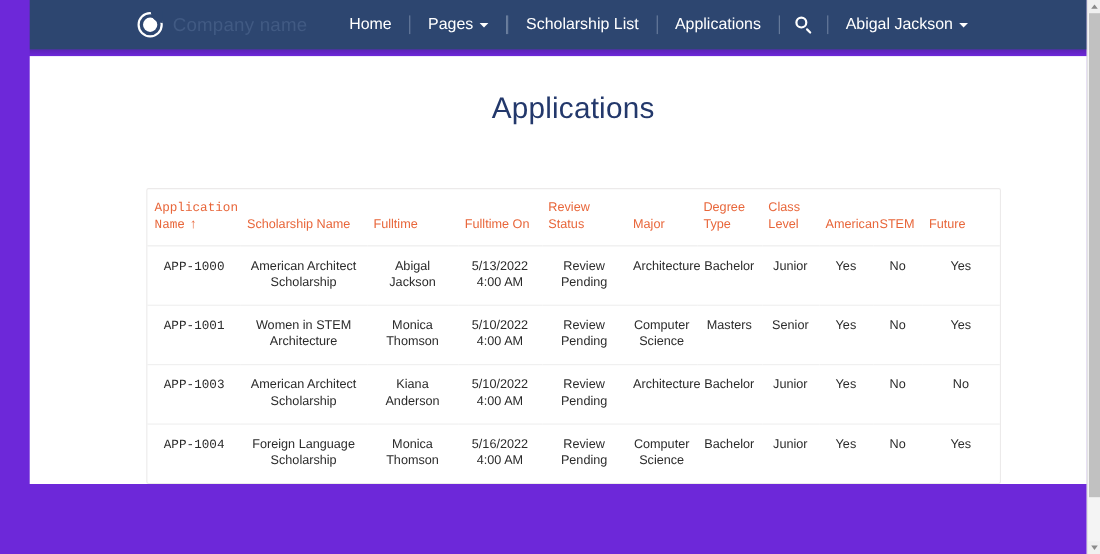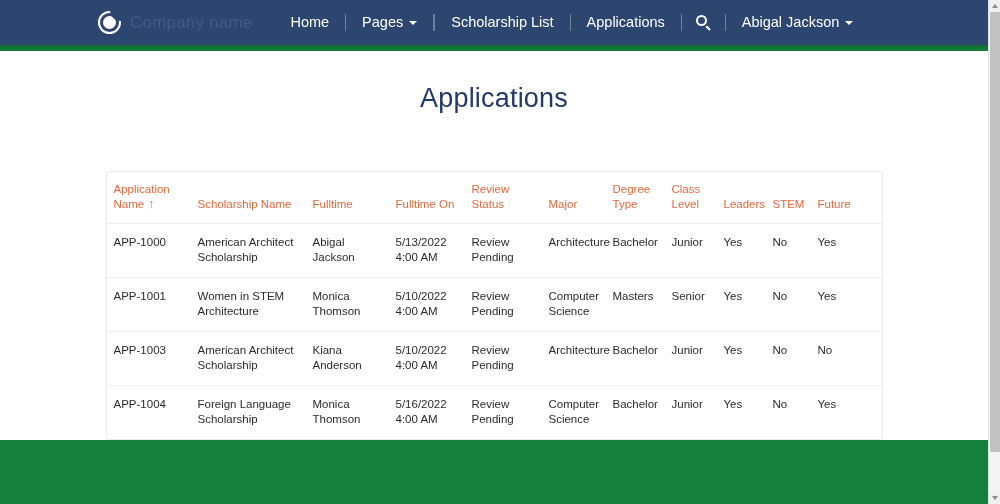--- a/index.html
+++ b/index.html
@@ -18,22 +18,23 @@
     position: relative;
     width: 1000px;
     height: 504px;
     background: #ffffff;
   }
   .page {
     position: absolute;
     left: 0; top: 0;
     width: 988px;
     height: 504px;
-    background: #15803d;
+    background: #6d28d9;
     overflow: hidden;
+    padding-left: 27px;
   }
   .scrollbar {
     position: absolute;
     right: 0; top: 0;
     width: 12px;
     height: 504px;
     background: #f4f4f4;
     border-left: 1px solid #e2e2e2;
   }
   .scrollbar .sb-arrow {
@@ -225,32 +226,33 @@
     font-weight: 400;
     text-align: left;
     vertical-align: bottom;
     padding: 10px 6px 11px 6px;
     border-bottom: 1px solid #ececec;
     line-height: 15px;
   }
   table.apps td {
     color: #2b2b2b;
     font-size: 11.5px;
-    text-align: left;
+    text-align: center;
     vertical-align: top;
     padding: 11px 6px 12px 6px;
     border-bottom: 1px solid #efefef;
     line-height: 15px;
   }
   table.apps tr:last-child td {
     border-bottom: none;
   }
   table.apps th:first-child,
   table.apps td:first-child {
     padding-left: 7px;
+    font-family: Liberation Mono, monospace;
   }
   .sort-arrow {
     display: inline-block;
     margin-left: 4px;
     color: #e8663a;
     font-size: 12px;
     line-height: 1;
   }
 
   
@@ -350,21 +352,21 @@
           <thead>
             <tr>
               <th><span>Application Name</span><span class="sort-arrow">↑</span></th>
               <th>Scholarship Name</th>
               <th>Fulltime</th>
               <th>Fulltime On</th>
               <th>Review Status</th>
               <th>Major</th>
               <th>Degree Type</th>
               <th>Class Level</th>
-              <th>Leaders</th>
+              <th>American</th>
               <th>STEM</th>
               <th>Future</th>
             </tr>
           </thead>
           <tbody>
             <tr>
               <td>APP-1000</td>
               <td>American Architect Scholarship</td>
               <td>Abigal Jackson</td>
               <td>5/13/2022 4:00 AM</td>

